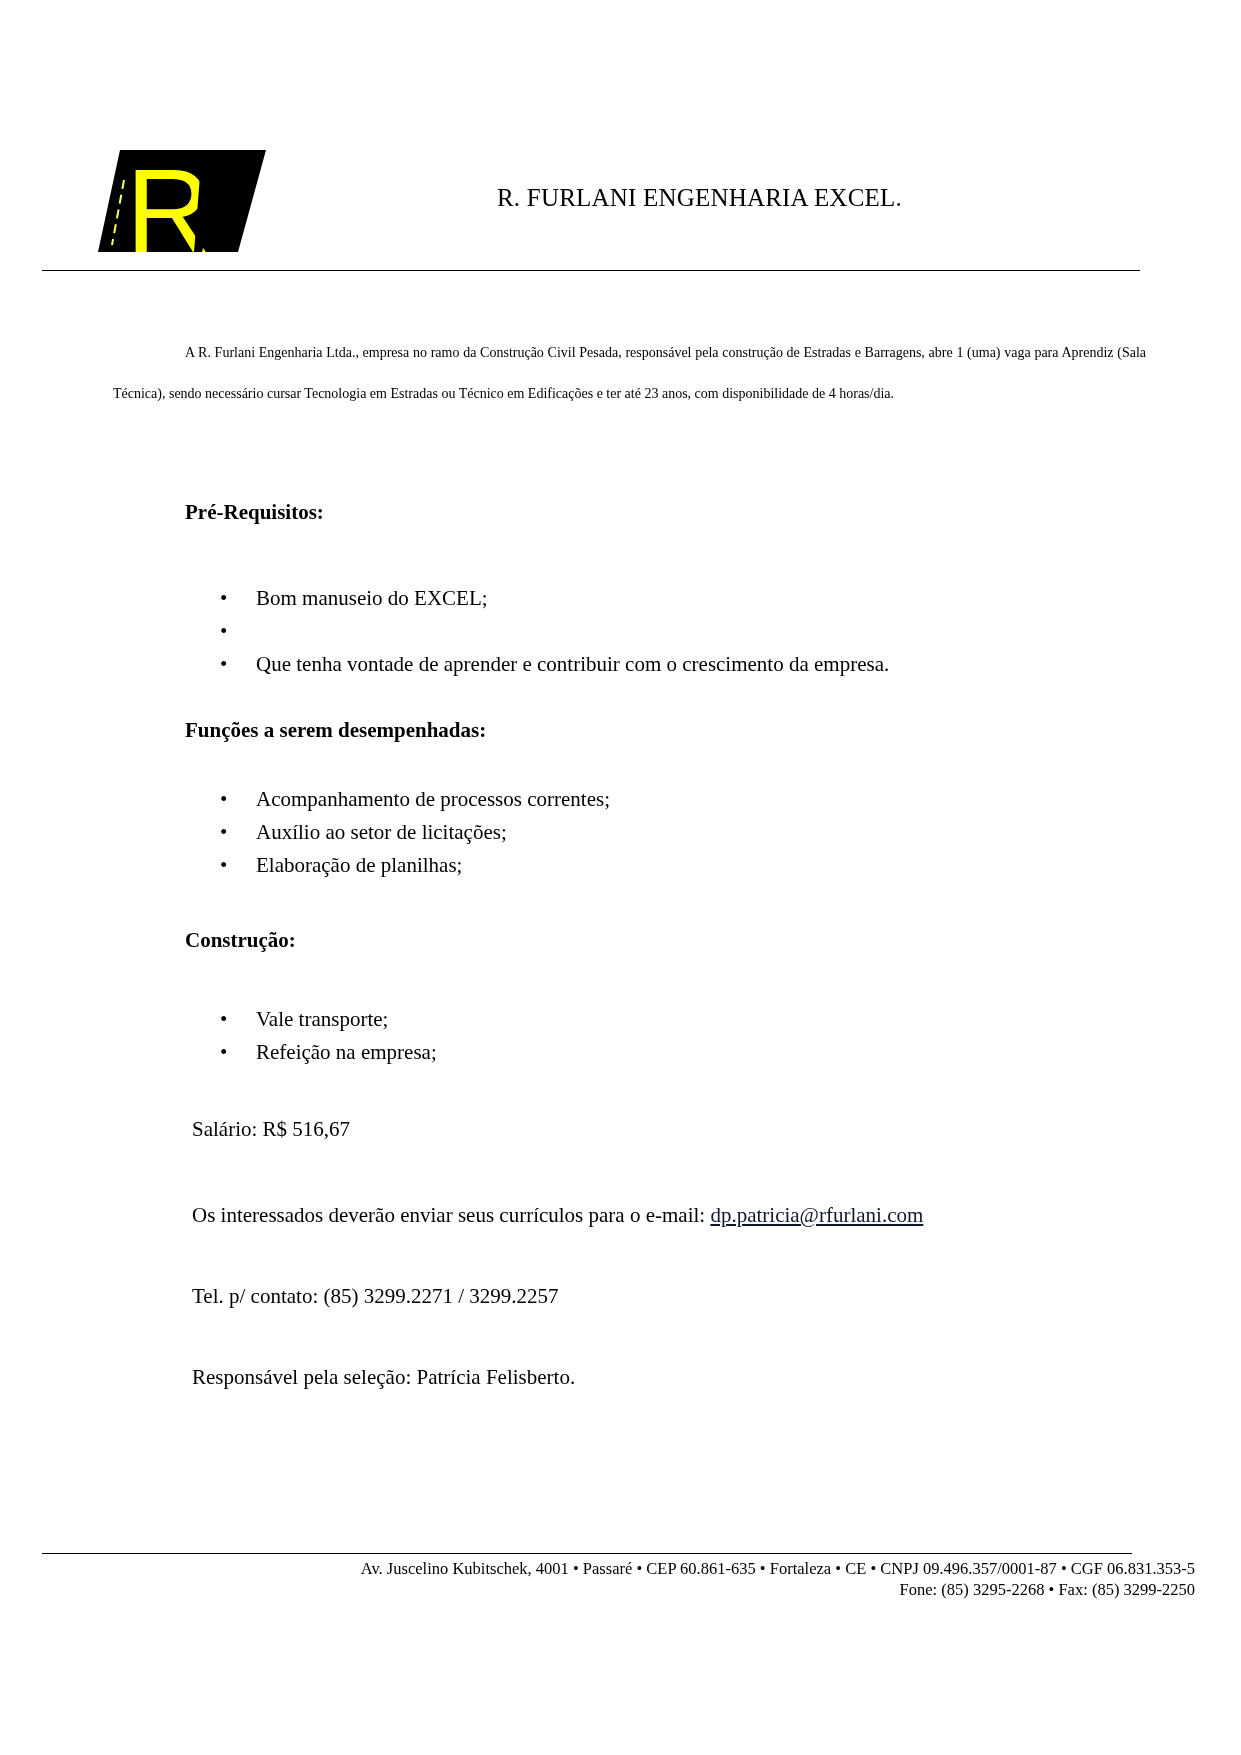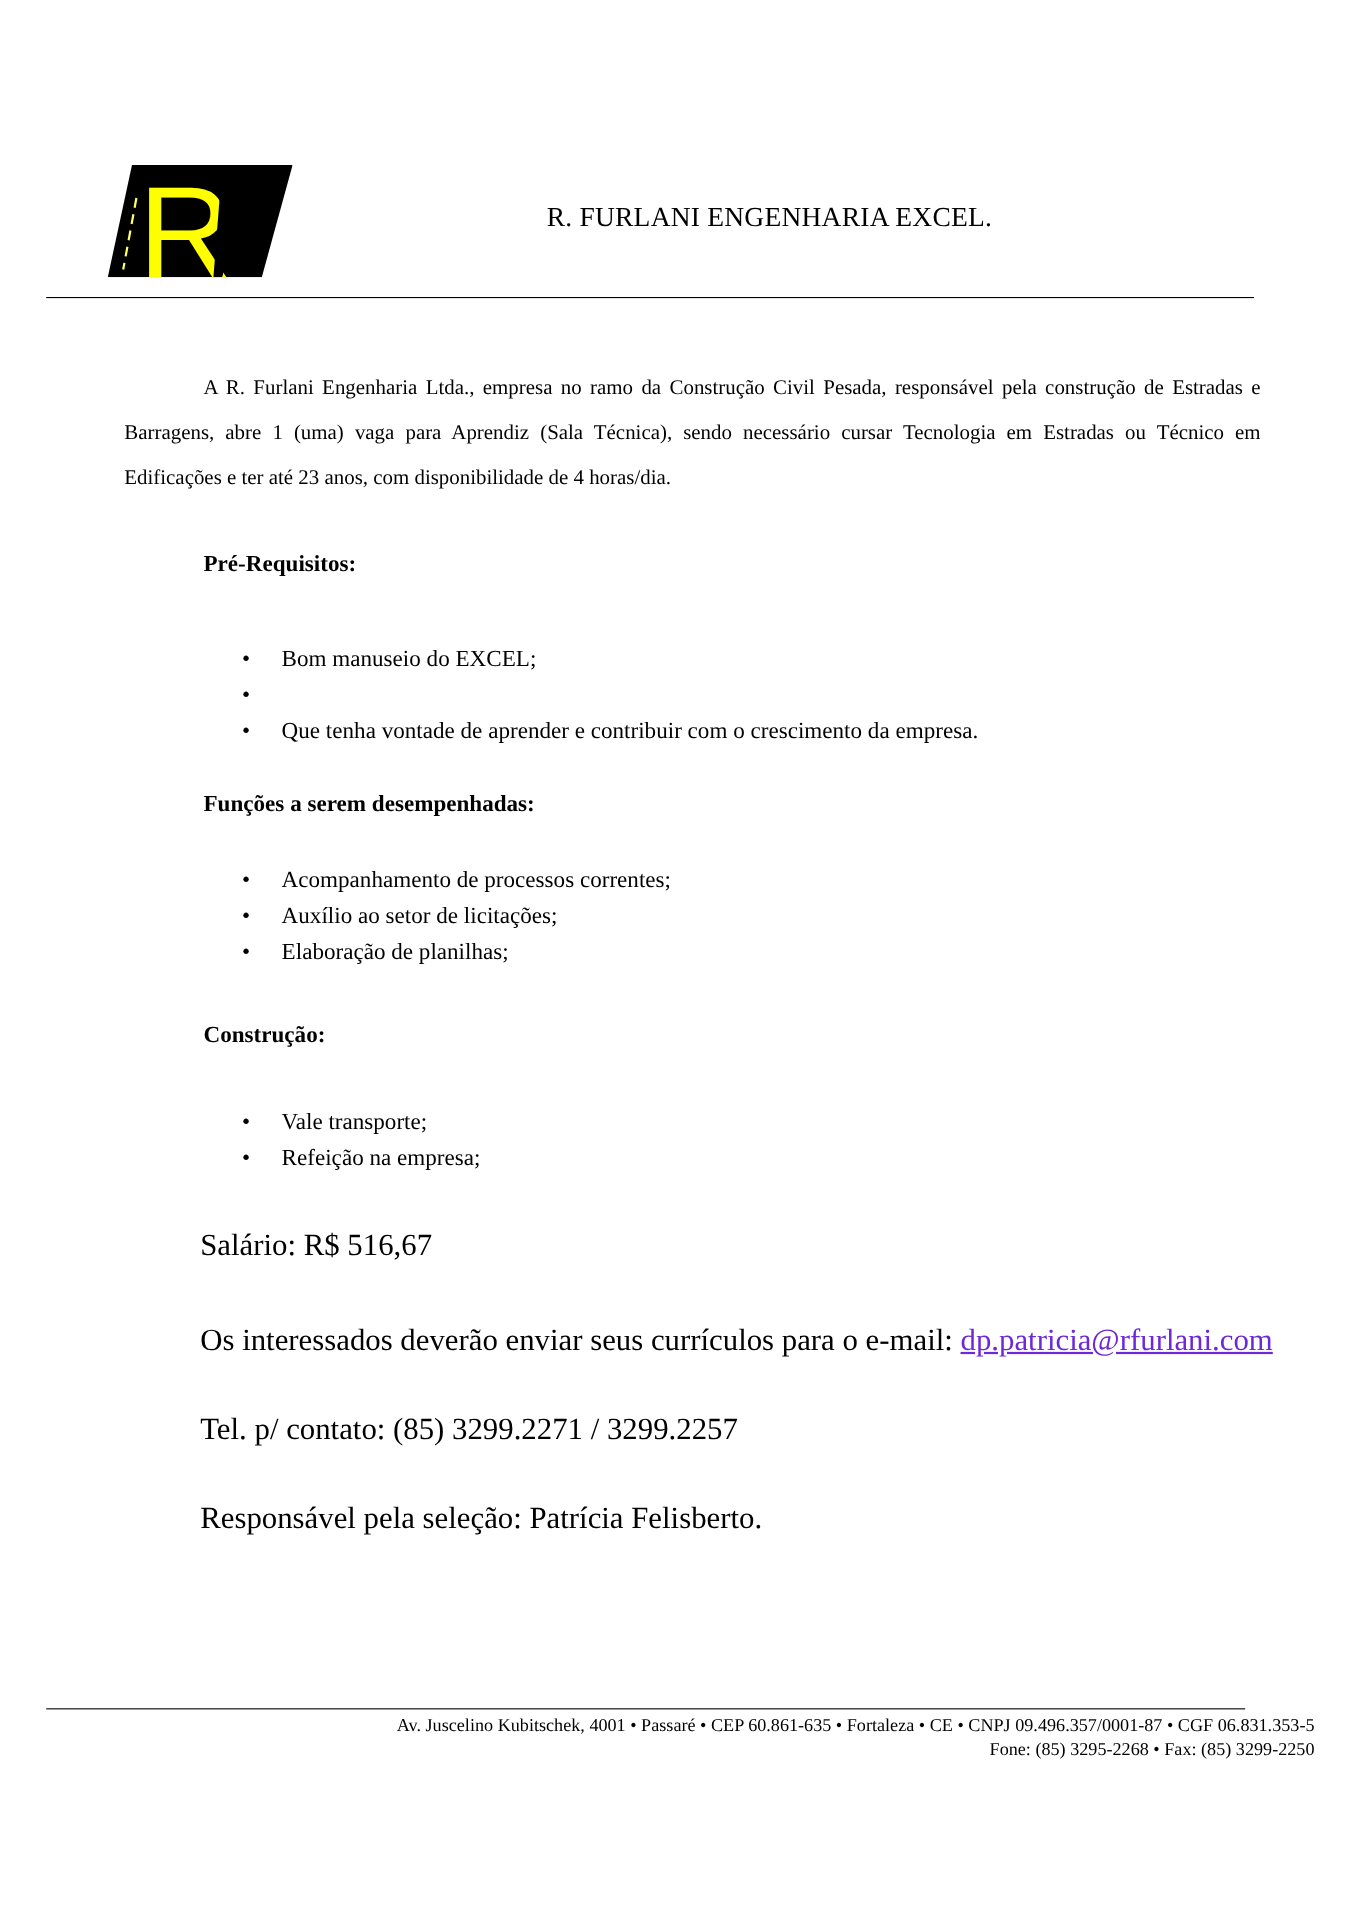--- a/index.html
+++ b/index.html
@@ -3,27 +3,27 @@
   <meta charset="utf-8">
   <style>
     html, body { margin: 0; padding: 0; background: #ffffff; }
     body { width: 1241px; height: 1755px; position: relative; overflow: hidden;
            font-family: "Liberation Serif", "DejaVu Serif", serif; color: #000; }
     .logo { position: absolute; left: 98px; top: 150px; width: 168px; height: 102px; }
     .company-title { position: absolute; left: 497px; top: 184px; font-size: 25px; letter-spacing: 0.2px; }
     .rule { position: absolute; left: 42px; height: 0; border-top: 1.4px solid #000; }
     .rule.top { top: 270px; width: 1098px; }
     .rule.bottom { top: 1553px; width: 1090px; }
-    .intro { position: absolute; left: 113px; top: 332px; width: 1033px; font-size: 19px;
+    .intro { position: absolute; left: 113px; top: 332px; width: 1033px; font-size: 14px;
              line-height: 41px; text-align: justify; text-indent: 72px; margin: 0; }
     .section-heading { position: absolute; left: 185px; font-size: 21px; margin: 0; font-weight: bold; }
     ul.items { position: absolute; left: 185px; margin: 0; padding: 0; list-style: none; font-size: 21px; }
     ul.items li { position: relative; padding-left: 71px; height: 33px; line-height: 33px; }
     ul.items li .bullet { position: absolute; left: 35px; top: 0; }
-    .line-text { position: absolute; left: 182px; font-size: 28px; margin: 0; }
+    .line-text { position: absolute; left: 192px; font-size: 21px; margin: 0; }
     .email-link { color: #0b24c9; text-decoration: underline; }
     .footer-line { position: absolute; left: 0; width: 1195px; text-align: right; font-size: 16.5px; }
   </style>
 </head>
 <body>
 
 <svg class="logo" viewBox="0 0 168 102">
   <polygon points="22,0 168,0 140,102 0,102" fill="#000"></polygon>
   <line x1="26" y1="30" x2="14" y2="95" stroke="#ffff66" stroke-width="2" stroke-dasharray="9,6"></line>
   <text x="28" y="102" font-family="Liberation Sans, sans-serif" font-size="118" font-weight="normal" fill="#ffff00" letter-spacing="-4">R</text>
@@ -48,19 +48,19 @@
   <li><span class="bullet">•</span><span>Elaboração de planilhas;</span></li>
 </ul>
 
 <h3 class="section-heading" style="top:928px">Construção:</h3>
 <ul class="items" style="top:1003px">
   <li><span class="bullet">•</span><span>Vale transporte;</span></li>
   <li><span class="bullet">•</span><span>Refeição na empresa;</span></li>
 </ul>
 
 <p class="line-text" style="top:1117px">Salário: R$ 516,67</p>
-<p class="line-text" style="top:1203px"><span>Os interessados deverão enviar seus currículos para o e-mail: </span><a class="email-link" style="color: #6d28d9;">dp.patricia@rfurlani.com</a></p>
+<p class="line-text" style="top:1203px"><span>Os interessados deverão enviar seus currículos para o e-mail: </span><a class="email-link" style="color: #0f172a;">dp.patricia@rfurlani.com</a></p>
 <p class="line-text" style="top:1284px">Tel. p/ contato: (85) 3299.2271 / 3299.2257</p>
 <p class="line-text" style="top:1365px">Responsável pela seleção: Patrícia Felisberto.</p>
 
 <div class="rule bottom"></div>
 <div class="footer-line" style="top:1559px">Av. Juscelino Kubitschek, 4001 • Passaré • CEP 60.861-635 • Fortaleza • CE • CNPJ 09.496.357/0001-87 • CGF 06.831.353-5</div>
 <div class="footer-line" style="top:1580px">Fone: (85) 3295-2268 • Fax: (85) 3299-2250</div>
 
 </body></html>

